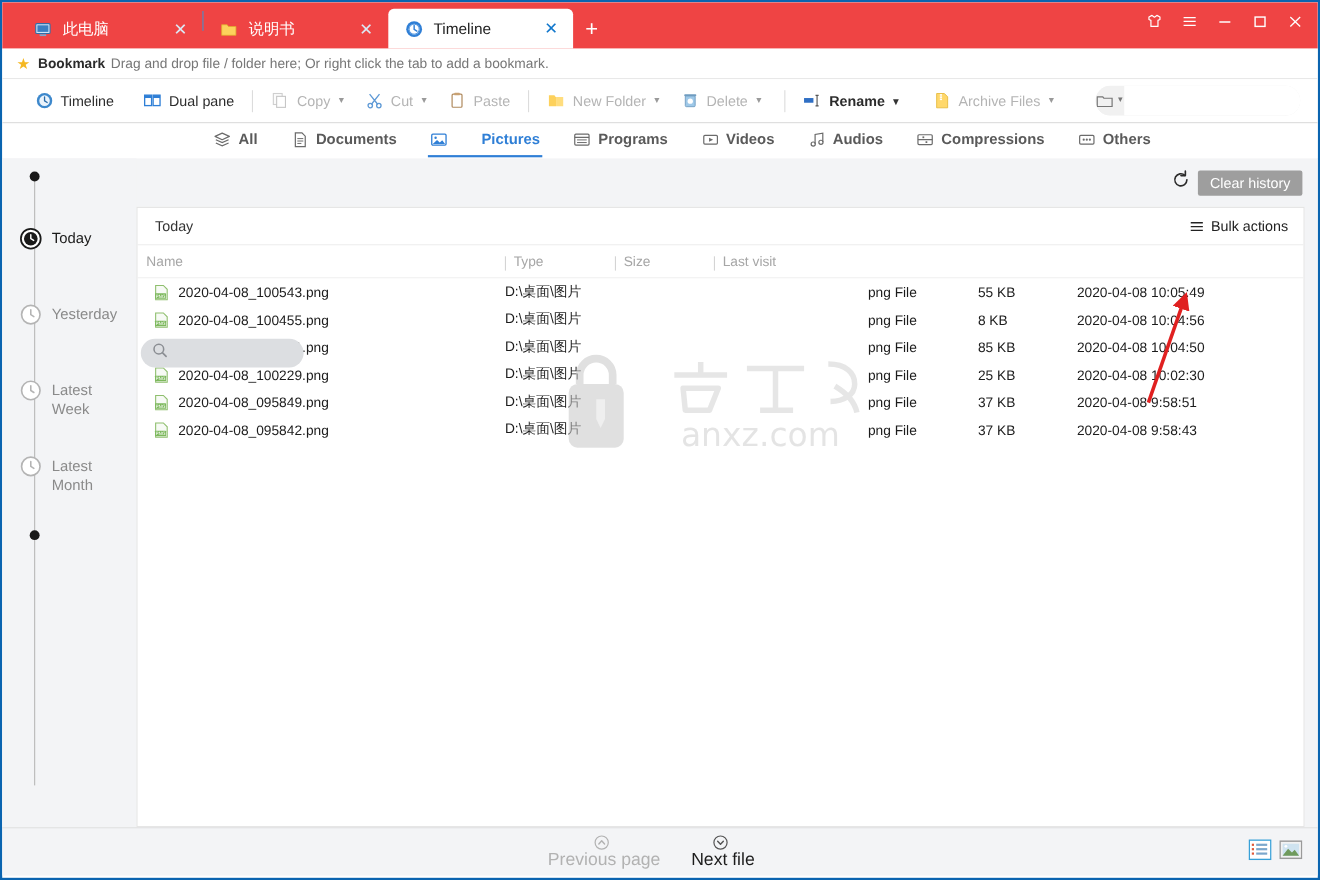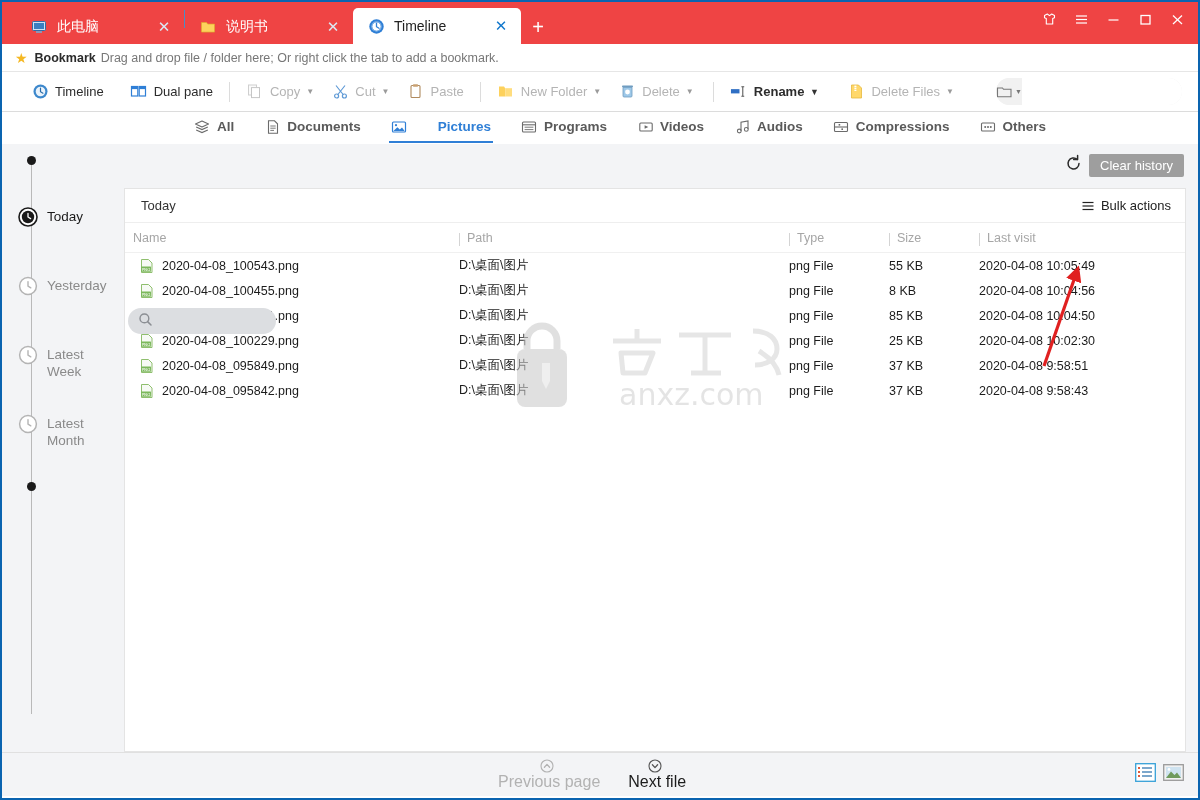--- a/index.html
+++ b/index.html
@@ -504,21 +504,21 @@
 
     <div class="tb-item disabled">
       <span class="tb-ico">
         <svg width="17" height="17" viewBox="0 0 17 17">
           <path d="M3.5 2h7l3 3v10h-10z" fill="#ffd86b" stroke="#e6b93d" stroke-width=".8"></path>
           <rect x="6.4" y="2.6" width="2" height="1.4" fill="#ffffff"></rect>
           <rect x="6.4" y="4.6" width="2" height="1.4" fill="#ffffff"></rect>
           <rect x="6.4" y="6.6" width="2" height="1.4" fill="#ffffff"></rect>
         </svg>
       </span>
-      <span>Delete Files</span>
+      <span>Archive Files</span>
       <span class="caret">▼</span>
     </div>
 
     <div class="searchwrap">
       <div class="search-scope">
         <svg width="17" height="14" viewBox="0 0 17 14">
           <path d="M1.5 3h5l1 1.3h7.5v7.5h-13.5z" fill="none" stroke="#777" stroke-width="1.1"></path>
         </svg>
         <span style="font-size:7px;color:#777;">▼</span>
       </div>
@@ -690,21 +690,20 @@
                   <line x1="1.5" y1="10.5" x2="12.5" y2="10.5"></line>
                 </g>
             </svg>
           </span>
           <span>Bulk actions</span>
         </span>
       </div>
 
       <div class="cols">
         <div class="col c-name">Name</div>
-        <div class="col c-path divider">Path</div>
         <div class="col c-type divider">Type</div>
         <div class="col c-size divider">Size</div>
         <div class="col c-visit divider">Last visit</div>
       </div>
 
       <div class="rows">
 
         <div class="row">
           <div class="cell c-name">
             <span class="file-ico">

